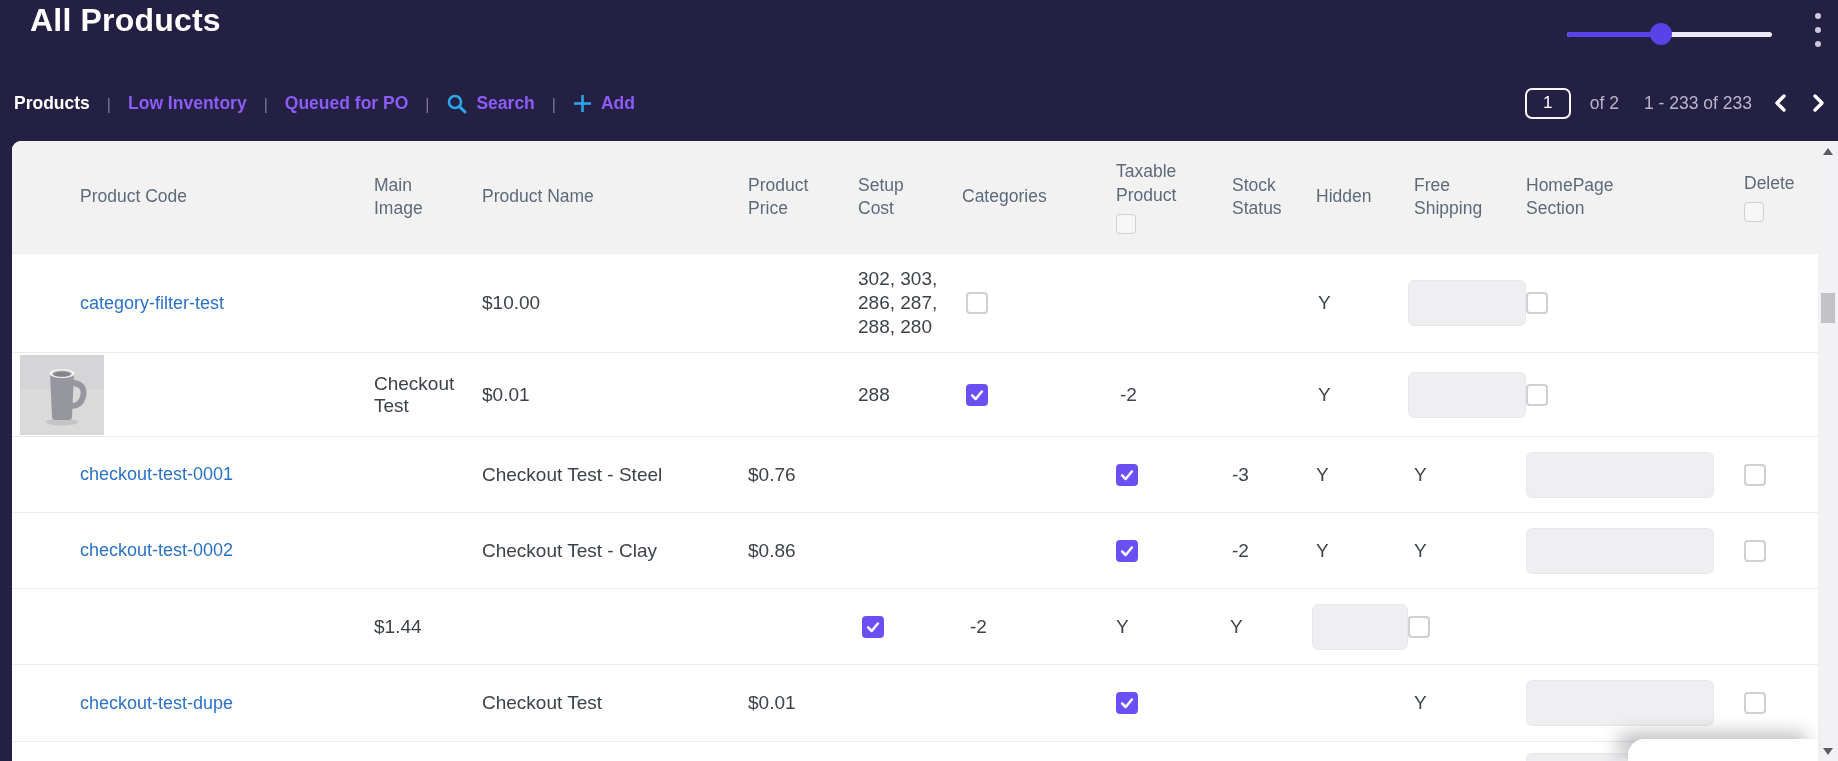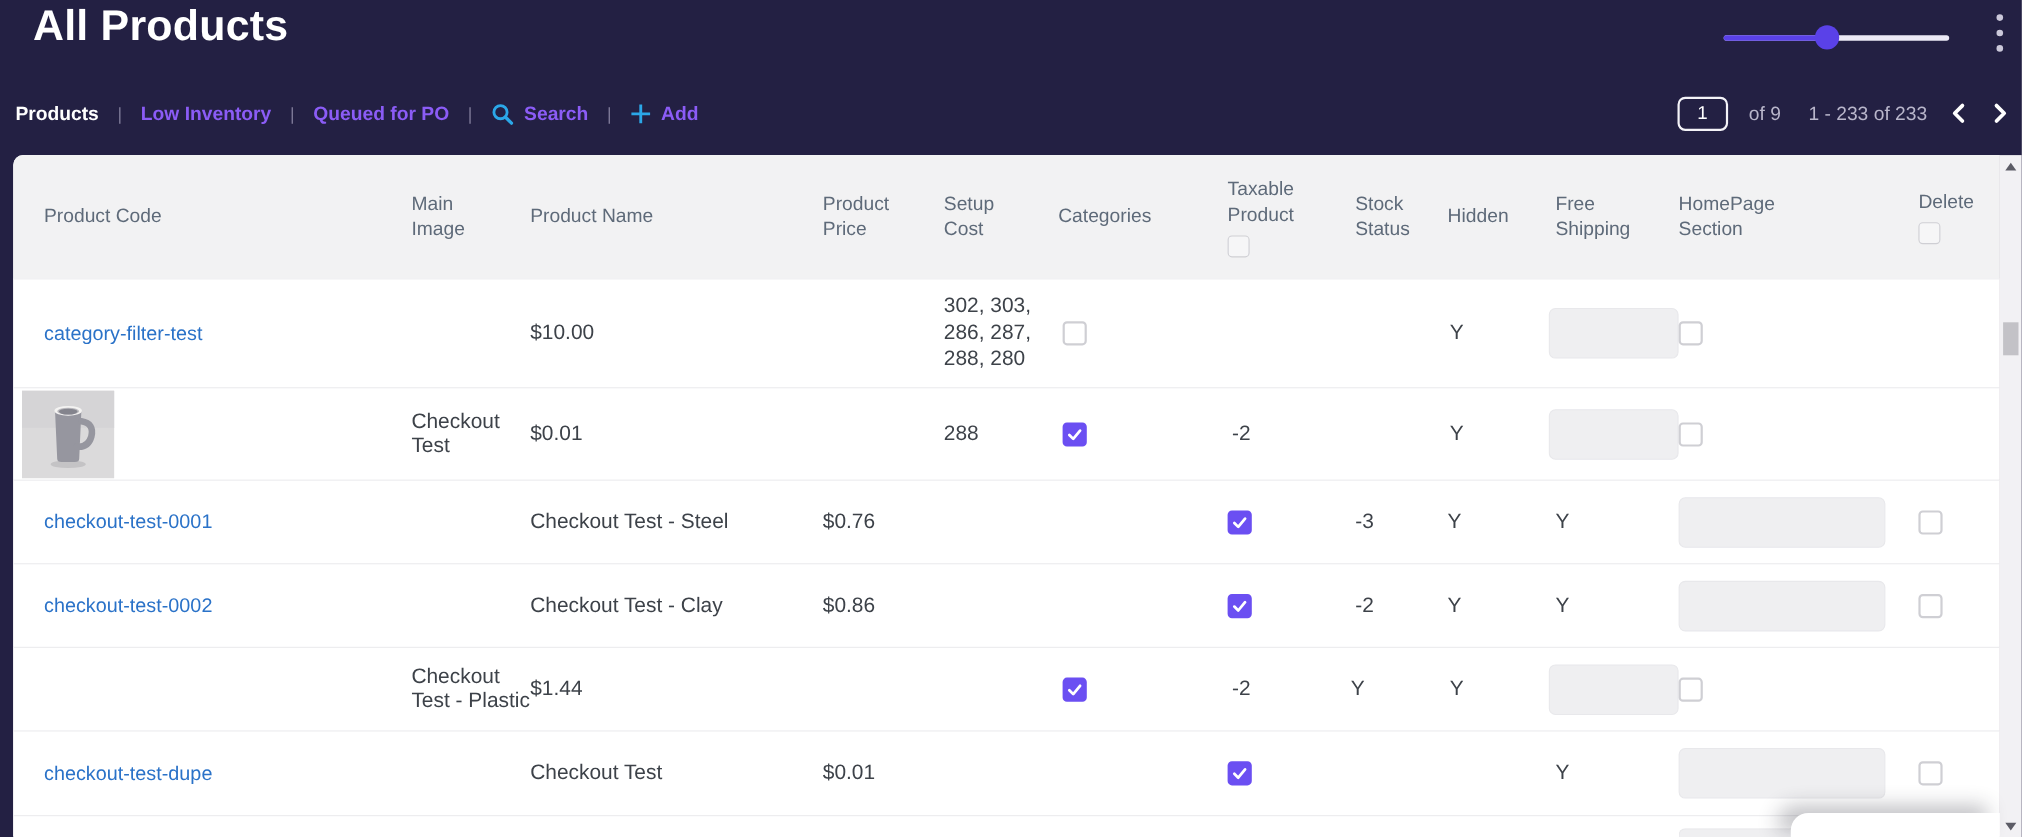--- a/index.html
+++ b/index.html
@@ -1,20 +1,20 @@
 <!DOCTYPE html>
 <html><head>
 <meta charset="utf-8">
 <style>
   *{box-sizing:border-box}
   html,body{margin:0;padding:0}
   body{width:1838px;height:761px;background:#232043;font-family:"Liberation Sans",sans-serif;overflow:hidden;position:relative}
 
   
-  .page-title{position:absolute;left:30px;top:2px;margin:0;font-size:39px;font-weight:700;color:#ffffff;letter-spacing:.2px}
+  .page-title{position:absolute;left:30px;top:2px;margin:0;font-size:32px;font-weight:700;color:#ffffff;letter-spacing:.2px}
   .zoom-slider{position:absolute;right:66px;top:22px;width:205px;height:24px;cursor:pointer}
   .slider-track{position:absolute;top:10px;left:0;right:0;height:5px;border-radius:3px;background:#ece9f6}
   .slider-fill{position:absolute;top:10px;left:0;width:46%;height:5px;border-radius:3px;background:#5a41e8}
   .slider-thumb{position:absolute;top:1px;left:calc(46% - 11px);width:22px;height:22px;border-radius:50%;background:#5a41e8}
   .kebab{position:absolute;right:13px;top:9px;display:flex;flex-direction:column;gap:8px;padding:4px;cursor:pointer}
   .kebab span{width:6px;height:6px;border-radius:50%;background:#cbc8da}
 
   
   .toolbar{position:absolute;top:84px;left:14px;right:10px;height:38px;display:flex;align-items:center}
   .tabs{display:flex;align-items:flex-end;gap:17px;font-size:17.5px;font-weight:700}
@@ -27,21 +27,21 @@
   .pag-range{margin-left:6px}
   .chev{display:flex;align-items:center;cursor:pointer;padding:2px}
   .chev svg{display:block}
 
   
   .panel{position:absolute;left:12px;top:141px;width:1806px;height:620px;background:#ffffff;border-top-left-radius:9px;overflow:hidden}
   .grid{display:grid;grid-template-columns:362px 108px 266px 110px 104px 150px 112px 88px 96px 118px 218px 74px;align-items:center}
   .thead{height:112px;background:#f2f2f3;color:#5e6a79;font-size:17.5px}
   .th{line-height:1.32}
   .th .lbl{display:inline-block}
-  .c1{padding-left:28px}
+  .c1{padding-left:68px}
   .c7{padding-left:4px}.c8{padding-left:8px}.c9{padding-left:4px}.c10{padding-left:6px}
   .th.c2 .lbl{max-width:54px}
   .th.c4 .lbl{max-width:74px}
   .th.c5 .lbl{max-width:54px}
   .th.c7 .lbl{max-width:78px}
   .th.c8 .lbl{max-width:58px}
   .th.c10 .lbl{max-width:72px}
   .th.c11 .lbl{max-width:104px}
   .th.col-flex{display:flex;flex-direction:column;align-items:flex-start;justify-content:center;gap:7px}
 
@@ -120,21 +120,21 @@
     <span class="tab link">
       <span style="line-height:0"><svg width="19" height="19" viewBox="0 0 19 19">
             <line x1="9.5" y1="1" x2="9.5" y2="18" stroke="#2BA7E8" stroke-width="2.6"></line>
             <line x1="1" y1="9.5" x2="18" y2="9.5" stroke="#2BA7E8" stroke-width="2.6"></line>
           </svg></span>
       <span>Add</span>
     </span>
   </div>
   <div class="pagination">
     <input class="page-input" value="1" style="">
-    <span>of 9</span>
+    <span>of 2</span>
     <span class="pag-range">1 - 233 of 233</span>
     <span class="chev">
         <svg width="15" height="20" viewBox="0 0 15 20">
           <polyline points="11,3 4,10 11,17" fill="none" stroke="#ffffff" stroke-width="3.4" stroke-linecap="round" stroke-linejoin="round"></polyline>
         </svg>
       </span>
     <span class="chev">
         <svg width="15" height="20" viewBox="0 0 15 20">
           <polyline points="4,3 11,10 4,17" fill="none" stroke="#ffffff" stroke-width="3.4" stroke-linecap="round" stroke-linejoin="round"></polyline>
         </svg>
@@ -274,21 +274,20 @@
         <div class="cell c10">Y</div>
         <div class="cell c11">
           <div class="hp-input"></div>
         </div>
         <div class="cell c12">
           <span class="cb"></span>
         </div>
       </div>
       <div class="grid trow r4">
         <div class="cell c2"></div>
-        <div class="cell c3">Checkout Test - Plastic</div>
         <div class="cell c4">$1.44</div>
         <div class="cell c5"></div>
         <div class="cell c6">
           <span class="cats"></span>
         </div>
         <div class="cell c7">
           <span class="cb checked">
             <svg width="16" height="16" viewBox="0 0 18 18">
               <polyline points="3.5,9.5 7.5,13.5 14.5,5" fill="none" stroke="#fff" stroke-width="2.8" stroke-linecap="round" stroke-linejoin="round"></polyline>
             </svg>

